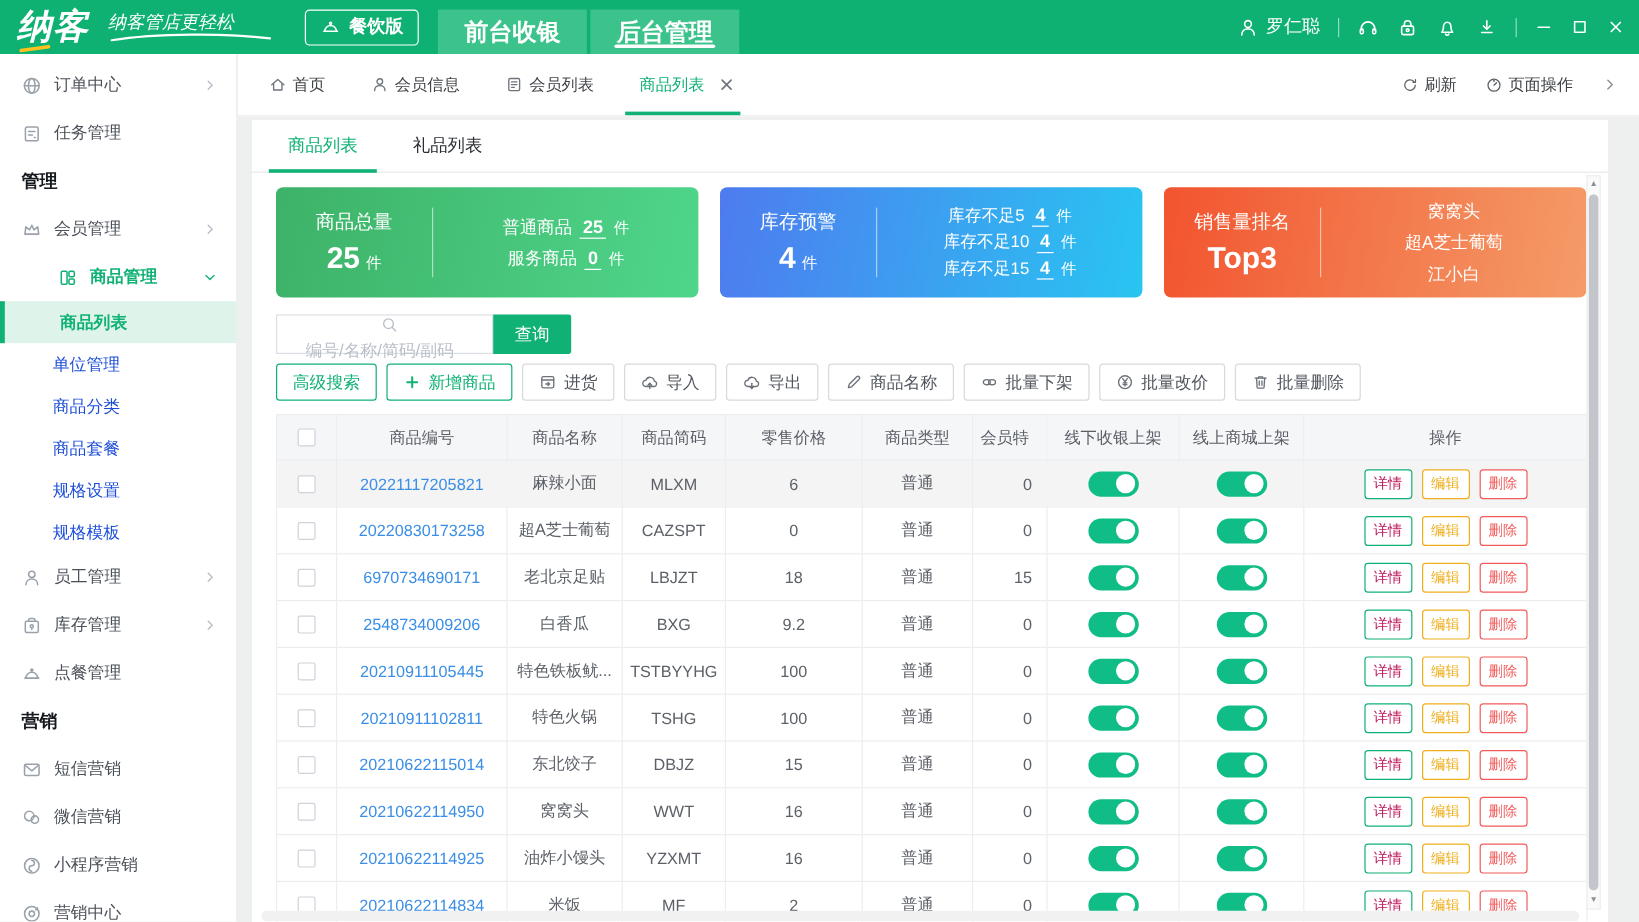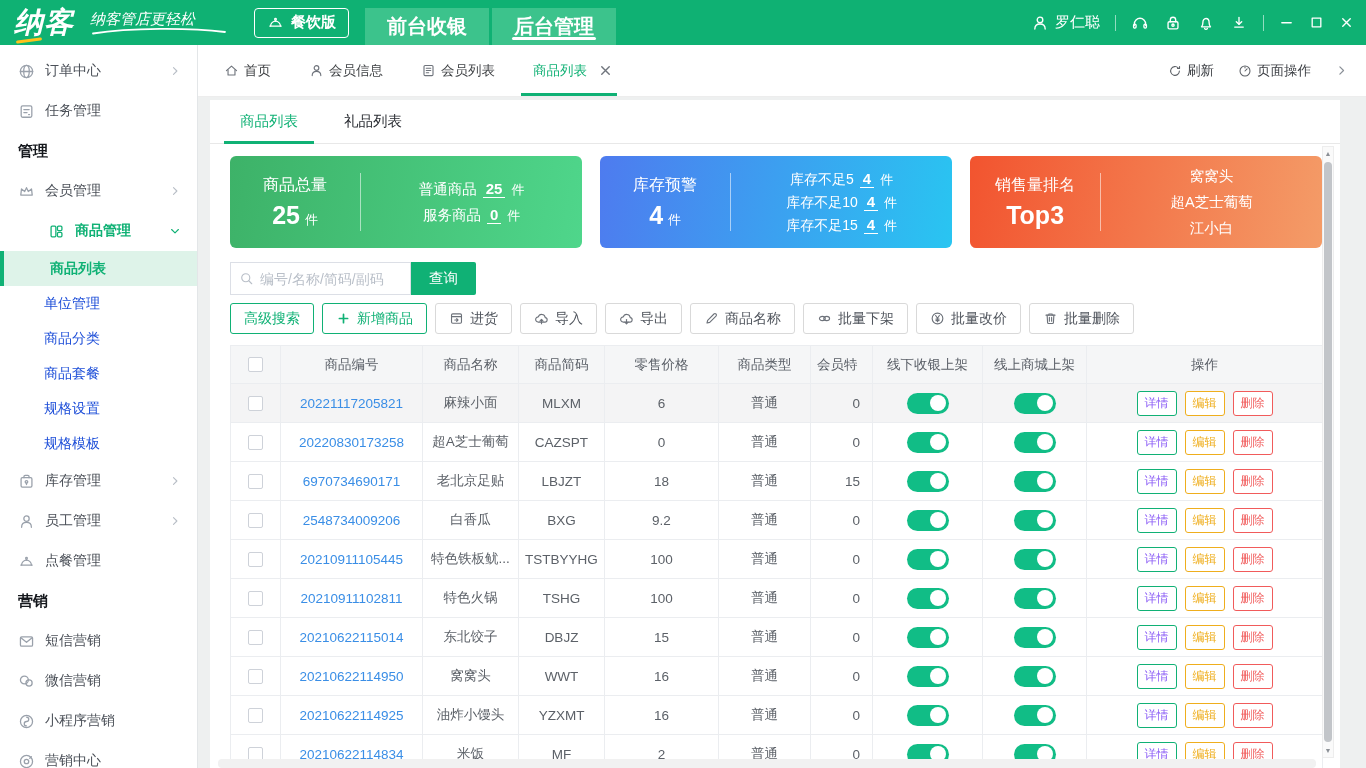--- a/index.html
+++ b/index.html
@@ -92,21 +92,21 @@
   .stat-div { width:1px; height:58px; background:rgba(255,255,255,.55); }
   .stat-right { flex:1; display:flex; flex-direction:column; justify-content:center;
     align-items:center; gap:7px; font-size:14.5px; }
   .stat.blue .stat-right { gap:4px; font-size:14px; }
   .sd-row { display:flex; align-items:baseline; gap:6px; }
   .sd-num { font-weight:bold; border-bottom:1.5px solid #fff; padding:0 3px; font-size:15px; }
   .sd-unit { font-size:13px; }
 
   .search-row { margin-top:14px; display:flex; height:33px; }
   .search-box { width:181px; border:1px solid #dcdfe6; display:flex; align-items:center;
-    padding-left:8px; gap:6px; color:#b9bfc8; background:#fff; }
+    padding-left:8px; gap:6px; color:#b9bfc8; background:#fff;flex-direction:column; }
   .search-box .i svg { width:15px; height:15px; }
   .search-box input { border:none; outline:none; width:140px; font-size:14px; color:#333;
     font-family:inherit; background:transparent; }
   .search-box input::placeholder { color:#b9bfc8; }
   .search-btn { width:65px; background:#10b175; color:#fff; border:none; font-size:14.5px;
     cursor:pointer; border-radius:0 2px 2px 0; font-family:inherit; }
 
   .toolbar { margin-top:8px; display:flex; gap:8px; }
   .tbtn { height:31px; display:flex; align-items:center; gap:6px; padding:0 13px;
     border:1px solid #d9d9d9; background:#fff; border-radius:3px; font-size:14px; color:#50555d;
@@ -126,21 +126,21 @@
   .code-link { color:#3a8ee6; text-decoration:none; cursor:pointer; }
   .cb { display:inline-block; width:15px; height:15px; border:1px solid #ced2d9; border-radius:2px;
     background:#fff; vertical-align:middle; cursor:pointer; }
   .switch { display:inline-block; width:42px; height:21px; border-radius:11px; background:#11bd86;
     position:relative; cursor:pointer; vertical-align:middle; }
   .switch::after { content:""; position:absolute; right:3px; top:2.5px; width:16px; height:16px;
     border-radius:50%; background:#fff; }
   .ops { display:flex; justify-content:center; gap:8px; }
   .op { font-size:12px; padding:3px 7px; border-radius:3px; border:1px solid; background:#fff;
     cursor:pointer; font-family:inherit; }
-  .op.detail { color:#8b5cf6; border-color:#10b175;font-family:Liberation Mono, monospace; }
+  .op.detail { color:#be185d; border-color:#10b175;font-family:Liberation Mono, monospace; }
   .op.edit { color:#efae1d; border-color:#efae1d; }
   .op.del { color:#f15b5b; border-color:#f15b5b; }
 
   .vscroll { position:absolute; right:6px; top:46px; bottom:10px; width:12px; background:#fafafa;
     border:1px solid #ededed; display:flex; flex-direction:column; align-items:center; z-index:8; }
   .vs-arrow { height:13px; color:#8b9096; font-size:7px; display:flex; align-items:center;
     cursor:pointer; }
   .vs-thumb { width:8px; background:#c2c5c9; border-radius:4px; flex:1; margin:2px 0;
     cursor:pointer; }
   .hscroll { position:absolute; left:8px; right:24px; bottom:0; height:9px; background:#f1f1f1;
@@ -290,41 +290,41 @@
     </div>
     <div class="sn-sub active">商品列表</div>
     <div class="sn-sub">单位管理</div>
     <div class="sn-sub">商品分类</div>
     <div class="sn-sub">商品套餐</div>
     <div class="sn-sub">规格设置</div>
     <div class="sn-sub">规格模板</div>
     <div class="sn-item">
       <span class="i">
         <svg viewBox="0 0 16 16" fill="none" stroke="currentColor" stroke-width="1.2" stroke-linecap="round" stroke-linejoin="round">
+          <circle cx="8" cy="5.3" r="2.5"></circle>
+          <path d="M3.4 13.4c0-2.8 2-4.5 4.6-4.5s4.6 1.7 4.6 4.5"></path>
+        </svg>
+      </span>
+      <span>员工管理</span>
+      <span class="i chev">
+        <svg viewBox="0 0 16 16" fill="none" stroke="currentColor" stroke-width="1.5" stroke-linecap="round" stroke-linejoin="round">
+          <path d="M6 3.5 10.5 8 6 12.5"></path>
+        </svg>
+      </span>
+    </div>
+    <div class="sn-item">
+      <span class="i">
+        <svg viewBox="0 0 16 16" fill="none" stroke="currentColor" stroke-width="1.2" stroke-linecap="round" stroke-linejoin="round">
           <rect x="2.9" y="4.4" width="10.2" height="8.8" rx="1.2"></rect>
           <path d="M5.6 4.4V3.3a1.1 1.1 0 0 1 1.1-1.1h2.6a1.1 1.1 0 0 1 1.1 1.1v1.1"></path>
           <circle cx="8" cy="8.3" r="1.2"></circle>
           <path d="M8 9.5v1.4"></path>
         </svg>
       </span>
       <span>库存管理</span>
-      <span class="i chev">
-        <svg viewBox="0 0 16 16" fill="none" stroke="currentColor" stroke-width="1.5" stroke-linecap="round" stroke-linejoin="round">
-          <path d="M6 3.5 10.5 8 6 12.5"></path>
-        </svg>
-      </span>
-    </div>
-    <div class="sn-item">
-      <span class="i">
-        <svg viewBox="0 0 16 16" fill="none" stroke="currentColor" stroke-width="1.2" stroke-linecap="round" stroke-linejoin="round">
-          <circle cx="8" cy="5.3" r="2.5"></circle>
-          <path d="M3.4 13.4c0-2.8 2-4.5 4.6-4.5s4.6 1.7 4.6 4.5"></path>
-        </svg>
-      </span>
-      <span>员工管理</span>
       <span class="i chev">
         <svg viewBox="0 0 16 16" fill="none" stroke="currentColor" stroke-width="1.5" stroke-linecap="round" stroke-linejoin="round">
           <path d="M6 3.5 10.5 8 6 12.5"></path>
         </svg>
       </span>
     </div>
     <div class="sn-item">
       <span class="i">
         <svg viewBox="0 0 16 16" fill="none" stroke="currentColor" stroke-width="1.2" stroke-linecap="round" stroke-linejoin="round">
           <path d="M2.6 11.4h10.8"></path>

